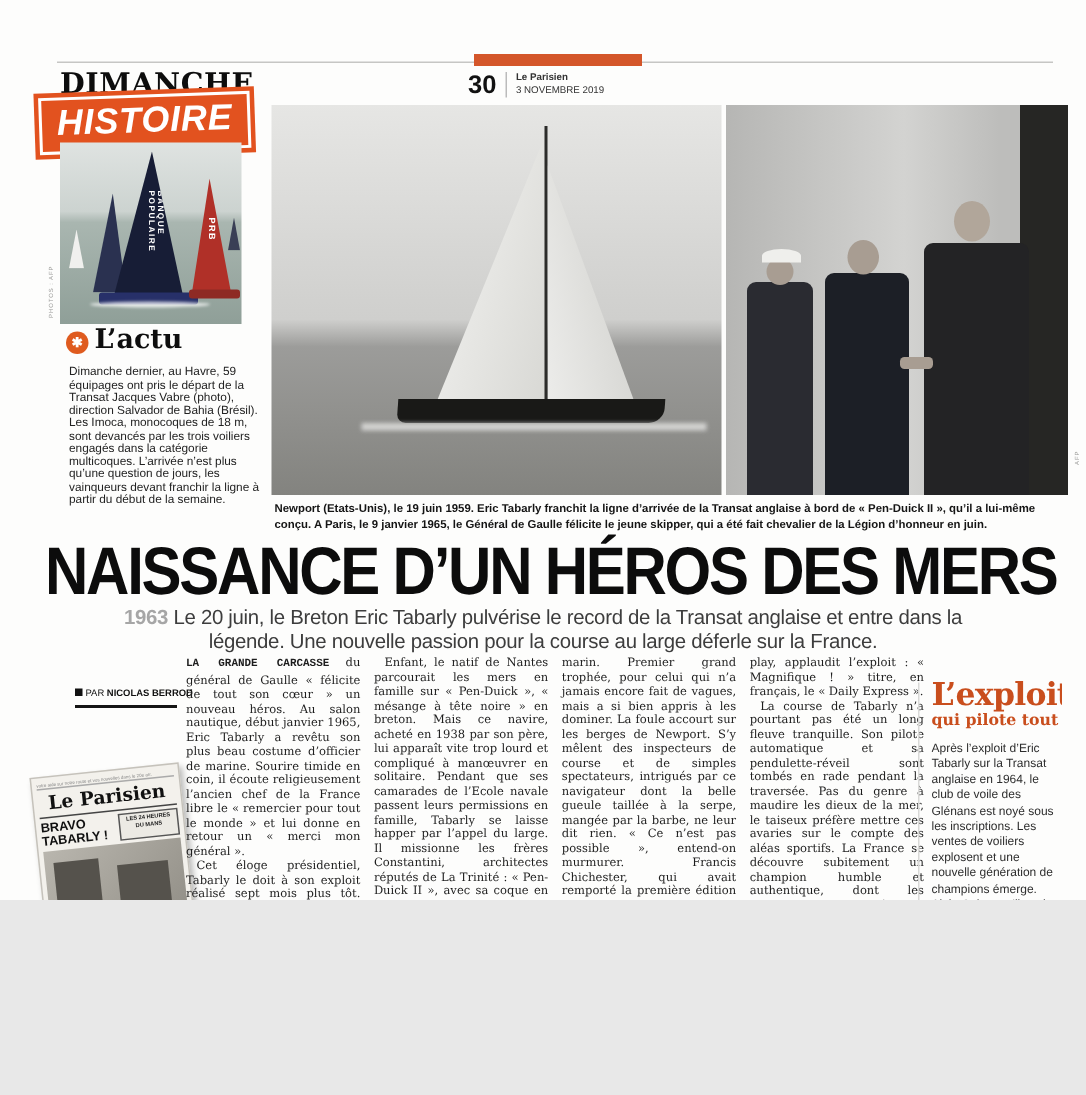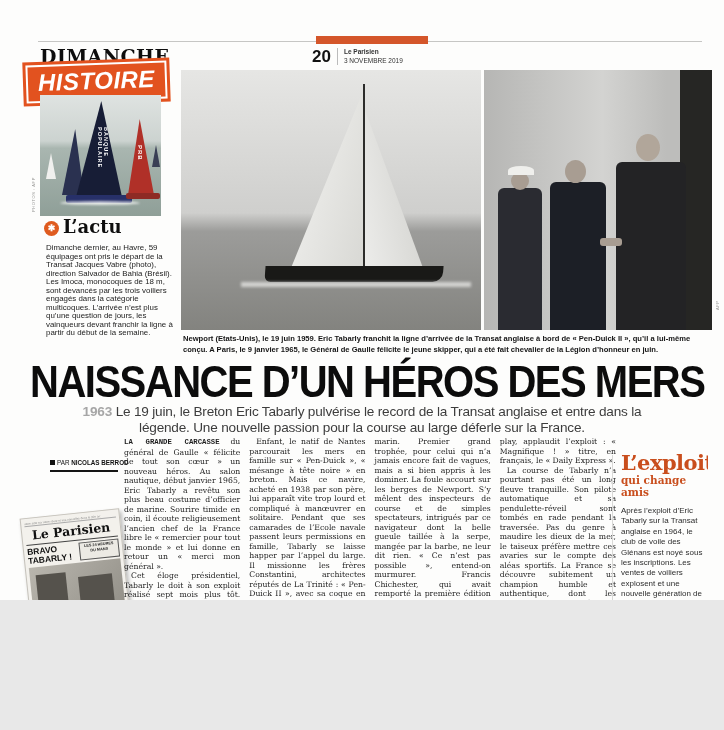--- a/index.html
+++ b/index.html
@@ -145,21 +145,21 @@
 </style>
 </head>
 <body>
 
 <div id="page">
 
   <div class="abs rule-top"></div>
   <div class="abs orange-bar"></div>
   <div class="abs section-title">DIMANCHE</div>
   <div class="abs folio">
-    <span class="folio-num">20</span>
+    <span class="folio-num">30</span>
     <span class="folio-sep"></span>
     <span class="folio-meta">
       <span class="folio-paper">Le Parisien</span><br>
       <span>3 NOVEMBRE 2019</span>
     </span>
   </div>
   <div class="abs badge">HISTOIRE</div>
   <div class="abs badge-tail"></div>
 
   <div class="abs photo-actu">
@@ -199,21 +199,21 @@
     <div class="abs fig fig-c"></div>
     <div class="abs head head-c"></div>
     <div class="abs shake"></div>
   </div>
   <div class="abs vcredit vcredit-right">AFP</div>
   <div class="abs caption-main">Newport (Etats-Unis), le 19 juin 1959. Eric Tabarly franchit la ligne d’arrivée de la Transat anglaise à bord de « Pen-Duick II », qu’il a lui-même conçu. A Paris, le 9 janvier 1965, le Général de Gaulle félicite le jeune skipper, qui a été fait chevalier de la Légion d’honneur en juin.</div>
 
   <div class="abs headline">NAISSANCE D’UN HÉROS DES MERS</div>
   <div class="abs standfirst">
     <span class="year">1963</span>
-    <span>Le 19 juin, le Breton Eric Tabarly pulvérise le record de la Transat anglaise et entre dans la légende. Une nouvelle passion pour la course au large déferle sur la France.</span>
+    <span>Le 20 juin, le Breton Eric Tabarly pulvérise le record de la Transat anglaise et entre dans la légende. Une nouvelle passion pour la course au large déferle sur la France.</span>
   </div>
 
   <div class="abs byline">
     <span class="sq"></span><span>PAR </span><b>NICOLAS BERROD</b>
   </div>
   <div class="abs byline-rule"></div>
 
   <div class="abs thumb">
     <div class="thumb-topline">votre aide sur notre route et vos nouvelles dans le 20e arr.</div>
     <div class="thumb-masthead">Le Parisien</div>
@@ -239,17 +239,17 @@
     <p>Quelques dizaines de milles avant d’atteindre les côtes américaines, le navigateur éreinté alpague un officier de course, pour lui demander combien d’autres bateaux sont passés avant lui. « You are the first ! » lui répond le marin. Premier grand trophée, pour celui qui n’a jamais encore fait de vagues, mais a si bien appris à les dominer. La foule accourt sur les berges de Newport. S’y mêlent des inspecteurs de course et de simples spectateurs, intrigués par ce navigateur dont la belle gueule taillée à la serpe, mangée par la barbe, ne leur dit rien. « Ce n’est pas possible », entend-on murmurer. Francis Chichester, qui avait remporté la première édition de 1960, est battu… de presque trois jours !</p>
     <div class="crosshead">« Génie » ou « maître »</div>
     <p class="first">« Bravo Tabarly », titre « le Parisien libéré » le 20 juillet. « J’étais tout surpris de voir le retentissement que ça a pris en France », confiera plus tard Tabarly, qui anticipait une « indifférence générale, comme d’habitude ». La presse anglaise, fair-play, applaudit l’exploit : « Magnifique ! » titre, en français, le « Daily Express ».</p>
     <p>La course de Tabarly n’a pourtant pas été un long fleuve tranquille. Son pilote automatique et sa pendulette-réveil sont tombés en rade pendant la traversée. Pas du genre à maudire les dieux de la mer, le taiseux préfère mettre ces avaries sur le compte des aléas sportifs. La France se découvre subitement un champion humble et authentique, dont les nombreuses victoires à venir vont encore renforcer la stature. En ce début d’été 1964, un mythe est né, qui s’apprête à régner plus de trente ans sur les mers, avant qu’elles ne l’engloutissent, le 13 juin 1998 au large des côtes irlandaises. Tabarly, qui craignait d’être gêné dans ses manœuvres, avait toujours refusé de porter un harnais de sécurité. A bord, ses amis s’en inquiétaient, sans oser le dire trop fort à ce loup de mer charismatique qu’ils décrivaient en « génie » ou en « maître ».</p>
 
   </div>
 
   <div class="abs sb-rule"></div>
   <div class="abs sidebar">
     <div class="sb-title">L’exploit</div>
-    <div class="sb-sub">qui change amis</div>
+    <div class="sb-sub">qui pilote tout</div>
     <div class="sb-text">Après l’exploit d’Eric Tabarly sur la Transat anglaise en 1964, le club de voile des Glénans est noyé sous les inscriptions. Les ventes de voiliers explosent et une nouvelle génération de champions émerge. Alain Colas, qu’il avait pris sous son aile, remportera la Transat anglaise en 1972. Beaucoup d’autres ont fait leurs classes à ses côtés : Olivier de Kersauson, Philippe Poupon et son « amie » Florence Arthaud, première femme à gagner la Route du rhum, en 1990.</div>
   </div>
 
 </div>
 
 </body></html>

